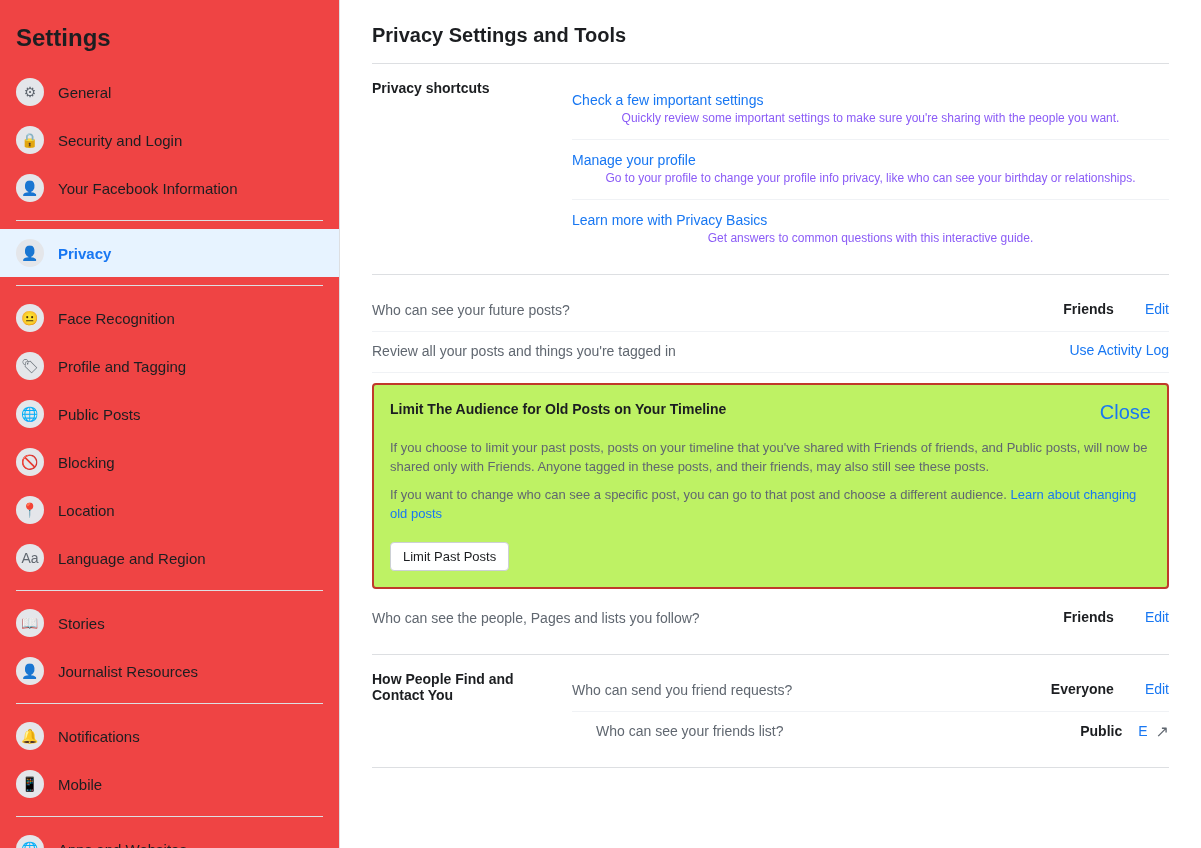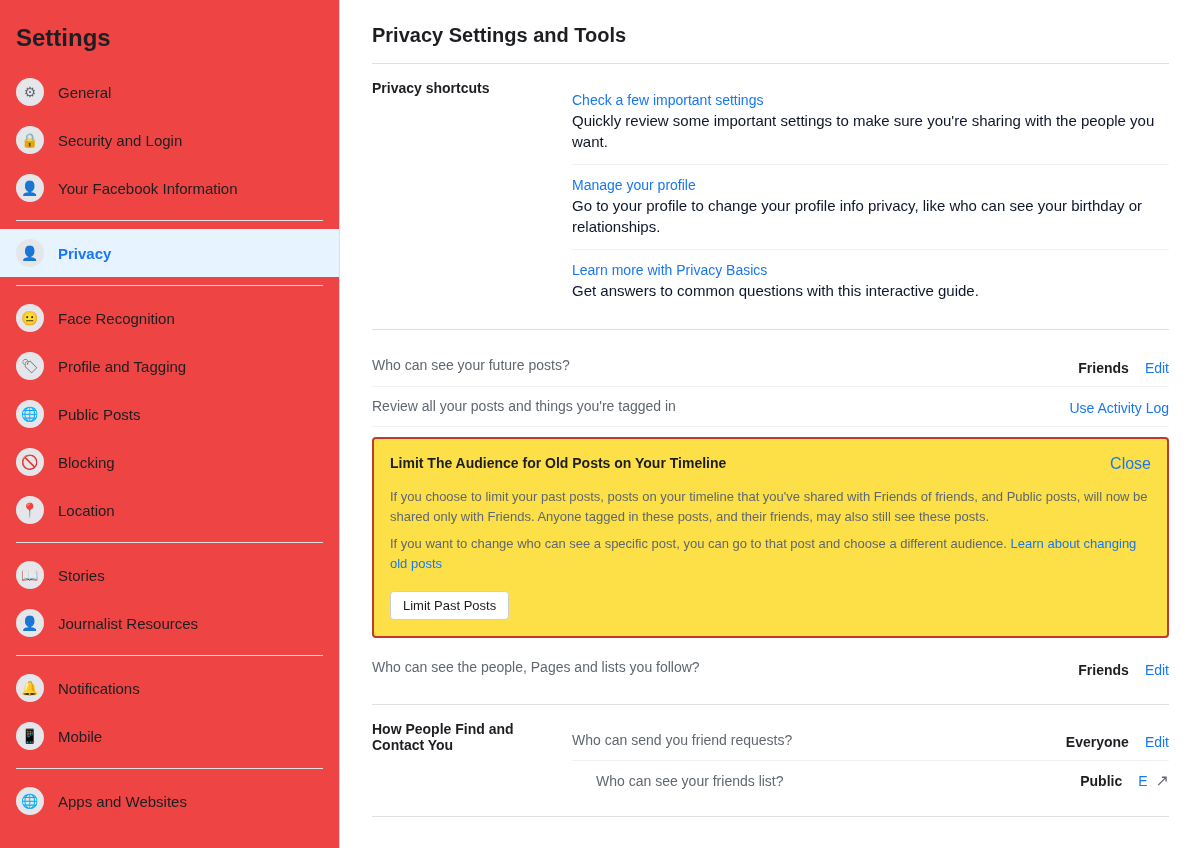--- a/index.html
+++ b/index.html
@@ -82,23 +82,24 @@
       font-weight: 700;
       font-size: 14px;
       color: #1c1e21;
       padding-right: 16px;
     }
     .settings-section-content {
       flex: 1;
     }
     .settings-row {
       display: flex;
-      align-items: flex-end;
+      align-items: flex-start;
       padding: 10px 0;
       border-bottom: 1px solid #f0f2f5;
+      gap: 15px;
     }
     .settings-row:last-child { border-bottom: none; }
     .settings-row-text {
       flex: 1;
       color: #606770;
       font-size: 14px;
       line-height: 1.4;
     }
     .settings-row-value {
       font-weight: 600;
@@ -119,49 +120,50 @@
       border-bottom: 1px solid #f0f2f5;
     }
     .shortcut-item:last-child { border-bottom: none; }
     .shortcut-title {
       color: #1877f2;
       font-size: 14px;
       cursor: pointer;
       font-weight: 500;
     }
     .shortcut-desc {
-      color: #0f172a;
-      font-size: 15px;
+      color: #8b5cf6;
+      font-size: 12px;
       margin-top: 2px;
       line-height: 1.4;
+      text-align: center;
     }
 
     
     .highlight-box {
       border: 2px solid #c0392b;
       border-radius: 4px;
-      background: #fde047;
+      background: #bef264;
       padding: 16px;
       margin: 10px 0;
     }
     .highlight-box-header {
       display: flex;
       align-items: flex-start;
       justify-content: space-between;
     }
     .highlight-box-title {
       font-weight: 700;
       font-size: 14px;
       color: #1c1e21;
       flex: 1;
     }
     .highlight-box-close {
       color: #1877f2;
       cursor: pointer;
-      font-size: 16px;
+      font-size: 20px;
       margin-left: 22px;
       white-space: nowrap;
     }
     .highlight-box-body {
       color: #606770;
       font-size: 13px;
       line-height: 1.5;
       margin-top: 14px;
     }
     .highlight-box-body p { margin-bottom: 8px; }
@@ -254,20 +256,24 @@
         <span class="sidebar-label">Public Posts</span>
       </div>
       <div class="sidebar-item">
         <div class="sidebar-icon">🚫</div>
         <span class="sidebar-label">Blocking</span>
       </div>
       <div class="sidebar-item">
         <div class="sidebar-icon">📍</div>
         <span class="sidebar-label">Location</span>
       </div>
+      <div class="sidebar-item">
+        <div class="sidebar-icon">Aa</div>
+        <span class="sidebar-label">Language and Region</span>
+      </div>
       <div class="sidebar-divider"></div>
       <div class="sidebar-item">
         <div class="sidebar-icon">📖</div>
         <span class="sidebar-label">Stories</span>
       </div>
       <div class="sidebar-item">
         <div class="sidebar-icon">👤</div>
         <span class="sidebar-label">Journalist Resources</span>
       </div>
       <div class="sidebar-divider"></div>

